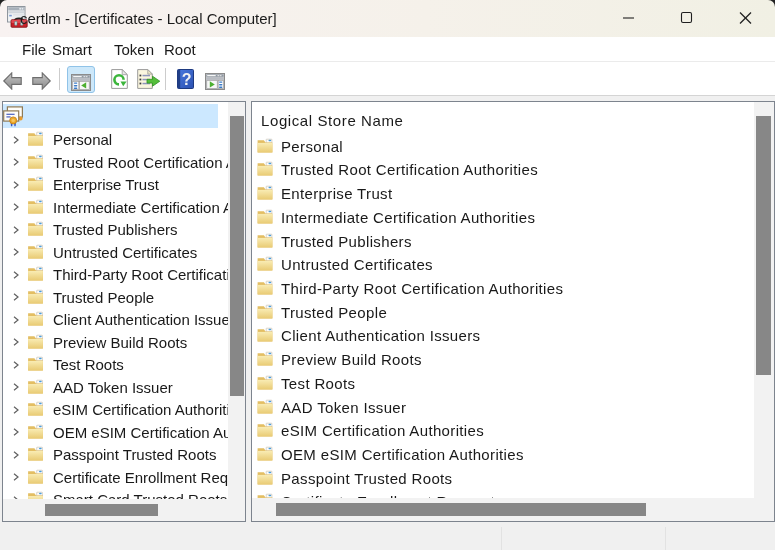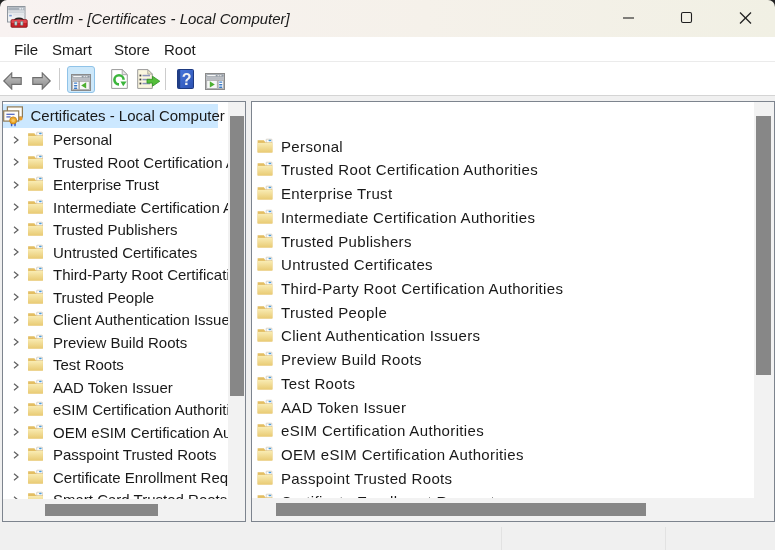--- a/index.html
+++ b/index.html
@@ -1,21 +1,21 @@
 <!DOCTYPE html>
 <html><head><meta charset="utf-8"><style>
 html,body{margin:0;padding:0;}
 body{width:775px;height:550px;position:relative;overflow:hidden;
  font-family:"Liberation Sans",sans-serif;font-size:15px;color:#191919;background:#f0f0f0;}
 .abs{position:absolute;}
 .corner{position:absolute;top:0;width:7px;height:7px;background:#222;z-index:0;}
 #titlebar{position:absolute;left:0;top:0;width:775px;height:37px;z-index:1;
  background:linear-gradient(90deg,#f8f2f1 0%,#f5f1ea 55%,#f1f0e4 100%);
  border-radius:7px 7px 0 0;}
-#title-text{position:absolute;left:33px;top:0;height:37px;line-height:38px;color:#1b1b1b;font-style:italic;}
+#title-text{position:absolute;left:20px;top:0;height:37px;line-height:38px;color:#1b1b1b;}
 #menubar{position:absolute;left:0;top:37px;width:775px;height:24px;background:#fff;z-index:1;
  border-bottom:1px solid #ebebeb;}
 .menu{position:absolute;top:0;height:24px;line-height:25px;color:#1a1a1a;}
 #toolbar{position:absolute;left:0;top:62px;width:775px;height:33px;background:#fff;z-index:1;
  border-bottom:1px solid #d4d4d4;}
 .tsep{position:absolute;top:6px;width:1px;height:22px;background:#cccccc;}
 #treebtn{position:absolute;left:67px;top:4px;width:28px;height:27px;background:#cde8fa;
  border:1px solid #90c3e8;border-radius:3px;box-sizing:border-box;}
 #leftpane{position:absolute;left:2px;top:101px;width:244px;height:421px;background:#fff;
  border:1px solid #7d848e;box-sizing:border-box;}
@@ -91,23 +91,23 @@
 </svg>
 <div id="title-text">certlm - [Certificates - Local Computer]</div>
 <svg class="abs" style="left:623px;top:10px" width="140" height="16" viewBox="0 0 140 16">
 <line x1="0" y1="8" x2="11" y2="8" stroke="#1f1f1f" stroke-width="1.1"></line>
 <rect x="58.5" y="2.5" width="10" height="10" rx="1.5" fill="none" stroke="#1f1f1f" stroke-width="1.1"></rect>
 <line x1="117" y1="2.5" x2="128" y2="13.5" stroke="#1f1f1f" stroke-width="1.2"></line>
 <line x1="128" y1="2.5" x2="117" y2="13.5" stroke="#1f1f1f" stroke-width="1.2"></line>
 </svg>
 </div>
 <div id="menubar">
-<div class="menu" style="left:14px">File</div>
+<div class="menu" style="left:22px">File</div>
 <div class="menu" style="left:52px">Smart</div>
-<div class="menu" style="left:114px">Store</div>
+<div class="menu" style="left:114px">Token</div>
 <div class="menu" style="left:164px">Root</div>
 </div>
 <div id="toolbar">
 <svg class="abs" style="left:3px;top:10px" width="19" height="18" viewBox="0 0 20 19">
       <use href="#arrowl"></use>
     </svg>
 <svg class="abs" style="left:32px;top:10px" width="19" height="18" viewBox="0 0 20 19">
       <use href="#arrowr"></use>
     </svg>
 <div class="tsep" style="left:59px"></div>
@@ -172,21 +172,20 @@
 <rect x="6" y="2.5" width="11.8" height="7" fill="#fefefc"></rect>
 <circle cx="17.6" cy="12.6" r="2" fill="#e89b2e"></circle>
 <rect x="0.7" y="4.9" width="15" height="10.2" fill="#fdfcf8" stroke="#8f7a55" stroke-width="1.2"></rect>
 <rect x="3.4" y="7.7" width="8.2" height="1.2" fill="#4a5fc0"></rect>
 <rect x="3.4" y="10.3" width="4.2" height="1.2" fill="#4a5fc0"></rect>
 <polygon points="7.6,16 9.7,16 9.2,20.2 8,20.2" fill="#3558c8"></polygon>
 <polygon points="11,16 13.1,16 12.6,20.2 11.4,20.2" fill="#3558c8"></polygon>
 <circle cx="10.2" cy="14.4" r="3.5" fill="#eda92b" stroke="#c27d12" stroke-width="0.8"></circle>
 <circle cx="10.2" cy="14.4" r="1.7" fill="#f6c55e"></circle>
 </svg>
-<div class="abs" style="left:27.5px;top:2px;height:23px;line-height:23.5px;white-space:nowrap">Certificates - Local Computer</div>
 <div class="trow" style="top:26.3px">
 <svg class="chev" viewBox="0 0 8 12">
           <use href="#chevr"></use>
         </svg>
 <svg class="tfold" viewBox="0 0 16 16">
           <use href="#folder"></use>
         </svg>
 <div class="lbl">Personal</div>
 </div>
 <div class="trow" style="top:48.8px">
@@ -334,20 +333,21 @@
 <div class="lbl">Smart Card Trusted Roots</div>
 </div>
 </div>
 <div class="vtrack" style="left:225px;top:0px;width:17px;height:419px"></div>
 <div class="thumb" style="left:227px;top:14px;width:14px;height:280px"></div>
 <div class="vtrack" style="left:0px;top:397px;width:225px;height:22px"></div>
 <div class="thumb" style="left:41.5px;top:401.5px;width:113px;height:12px"></div>
 </div>
 <div id="rightpane">
 <div id="rowclip">
+<div class="abs" style="left:9px;top:9px;height:20px;line-height:20px;color:#1a1a1a;letter-spacing:0.6px">Logical Store Name</div>
 <div class="rrow" style="top:32.7px">
 <svg class="rfold" viewBox="0 0 16 16">
           <use href="#folder"></use>
         </svg>
 <div class="lbl">Personal</div>
 </div>
 <div class="rrow" style="top:56.4px">
 <svg class="rfold" viewBox="0 0 16 16">
           <use href="#folder"></use>
         </svg>

